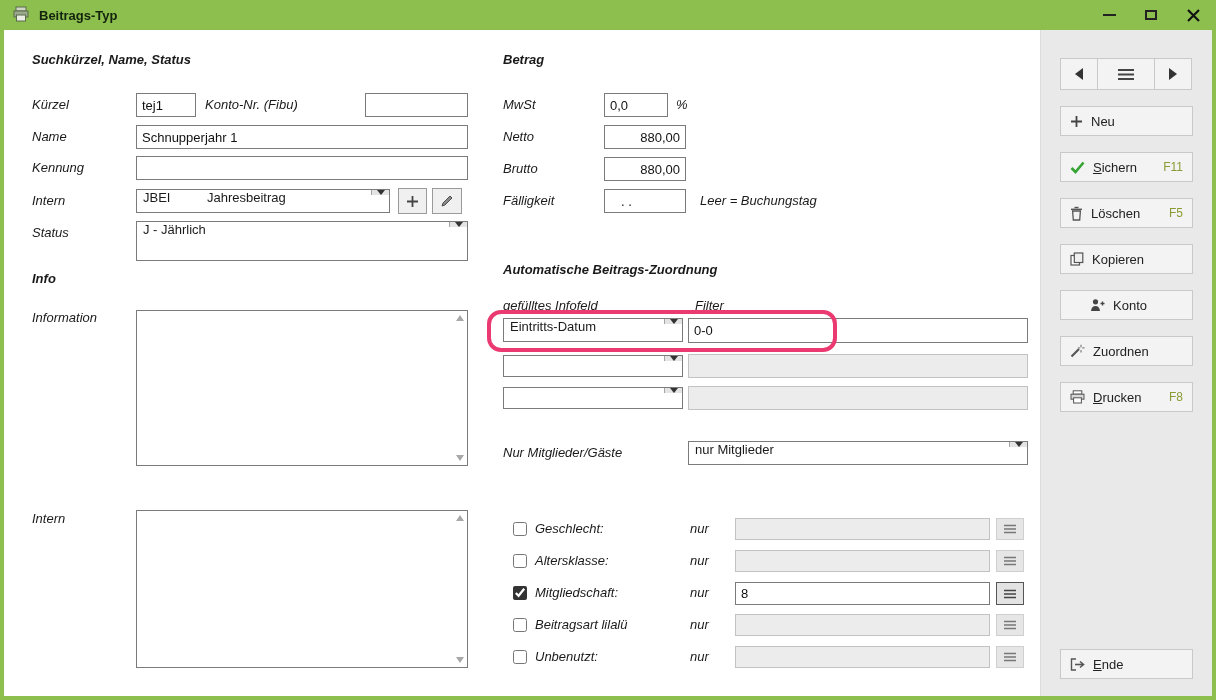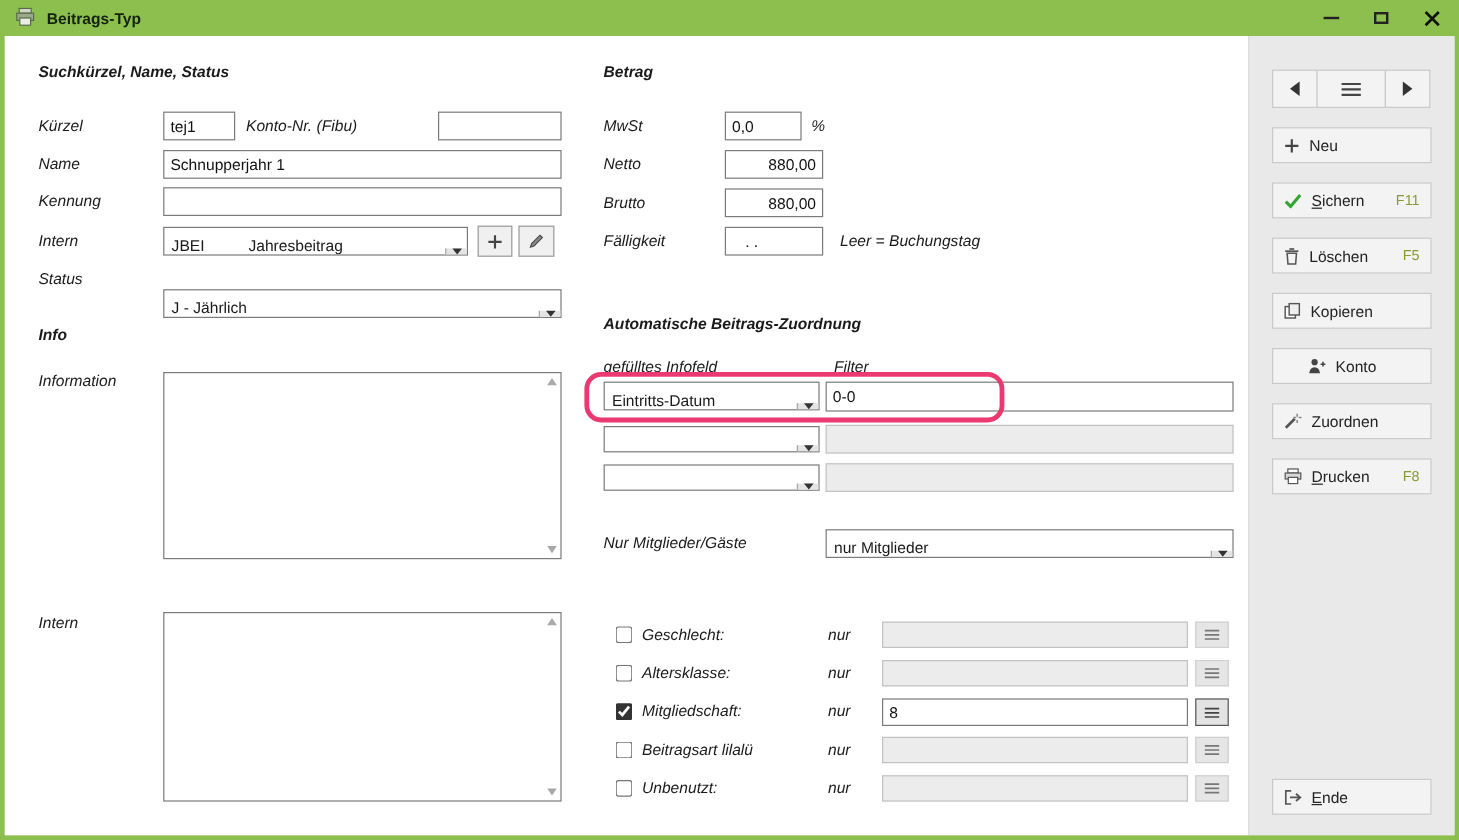--- a/index.html
+++ b/index.html
@@ -19,21 +19,21 @@
   .sidebar { width:172px; position:relative; background:#e9e9e9; border-left:1px solid #dcdcdc; }
 
   .lbl { position:absolute; white-space:nowrap; font-size:13px;font-style:italic; }
   .h   { font-weight:bold; }
 
   .inp { position:absolute; border:1px solid #7b7b7b; background:#fff; font:13px "Liberation Sans","DejaVu Sans",sans-serif; padding:0 5px; color:#111; }
   .inp.ra { text-align:right; }
   .inp.pad { padding-left:16px; }
   .inp.dis { background:#ececec; border-color:#c2c2c2; }
 
-  .combo { position:absolute; border:1px solid #7b7b7b; background:#fff; display:flex; align-items:flex-end; }
+  .combo { position:absolute; border:1px solid #7b7b7b; background:#fff; display:flex; align-items:flex-start; }
   .combo-text { flex:1; display:flex; align-items:center; padding:0 6px; overflow:hidden; white-space:nowrap; gap:0; }
   .combo-text .code { display:inline-block; width:64px; }
   .combo-btn { width:18px; background:#e4e4e4; border-left:1px solid #a5a5a5; display:flex; align-items:center; justify-content:center; }
   .tri-d { width:0; height:0; border-left:4px solid transparent; border-right:4px solid transparent; border-top:5px solid #333; }
 
   .textbox { position:absolute; border:1px solid #7b7b7b; background:#fff; }
   .tb-content { position:absolute; inset:2px 14px 2px 2px; overflow:hidden; }
   .sc { position:absolute; right:3px; width:0; height:0; border-left:4px solid transparent; border-right:4px solid transparent; }
   .sc-u { top:4px; border-bottom:6px solid #a8a8a8; }
   .sc-d { bottom:4px; border-top:6px solid #a8a8a8; }
@@ -114,21 +114,21 @@
             <path d="M6.5 1 V12 M1 6.5 H12" stroke="#444" stroke-width="1.8"></path>
           </svg>
       </div>
       <div class="sqbtn" style="left:428px; top:158px; width:30px; height:26px;">
         <svg width="14" height="14" viewBox="0 0 14 14">
             <path d="M2 12 L3 9 L10 2 L12 4 L5 11 Z" fill="#8a8a8a" stroke="#444" stroke-width="0.9"></path>
           </svg>
       </div>
 
       <div class="lbl" style="left:28px; top:195px;">Status</div>
-      <div class="combo" style="left:132px; top:191px; width:332px; height:24px;margin-top:20px;">
+      <div class="combo" style="left:132px; top:191px; width:332px; height:40px;">
         <span class="combo-text">J - Jährlich</span>
         <span class="combo-btn">
             <span class="tri-d"></span>
           </span>
       </div>
 
       <div class="lbl h" style="left:28px; top:241px;">Info</div>
 
       <div class="lbl" style="left:28px; top:280px;">Information</div>
       <div class="textbox" style="left:132px; top:280px; width:332px; height:156px;">

